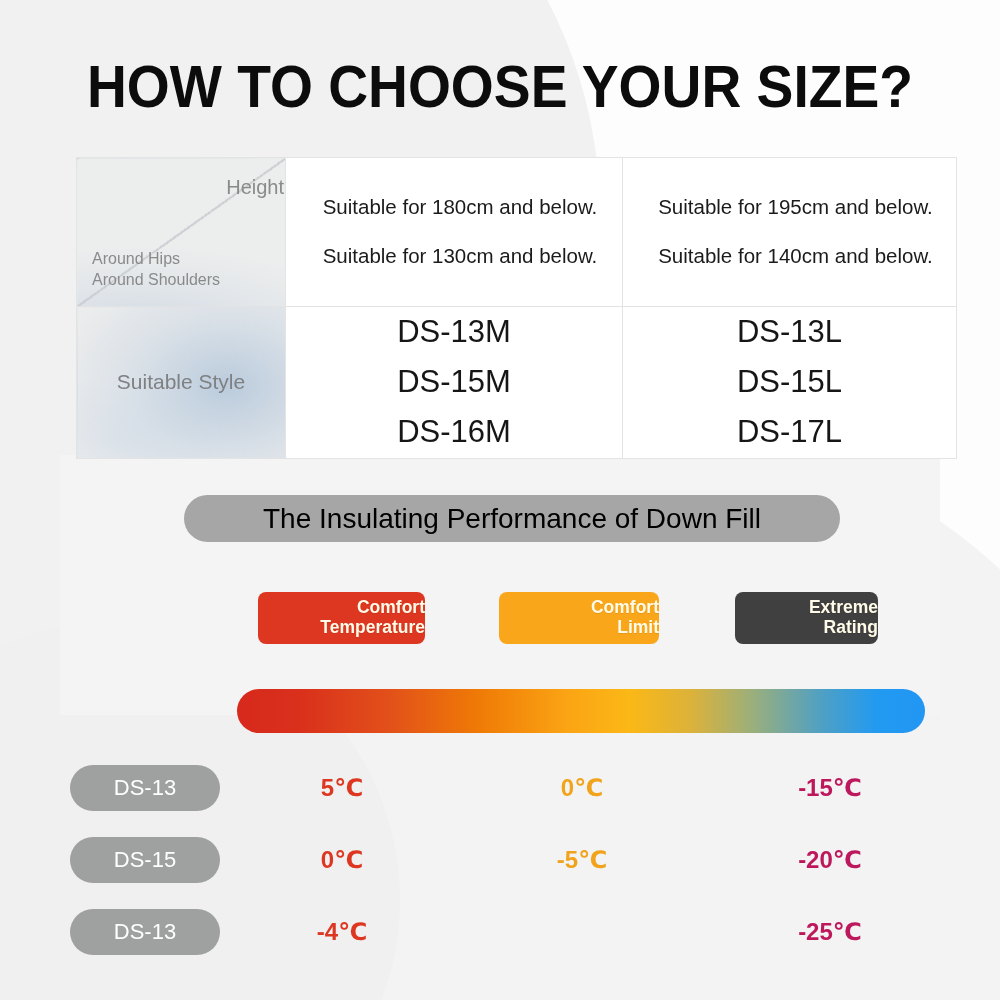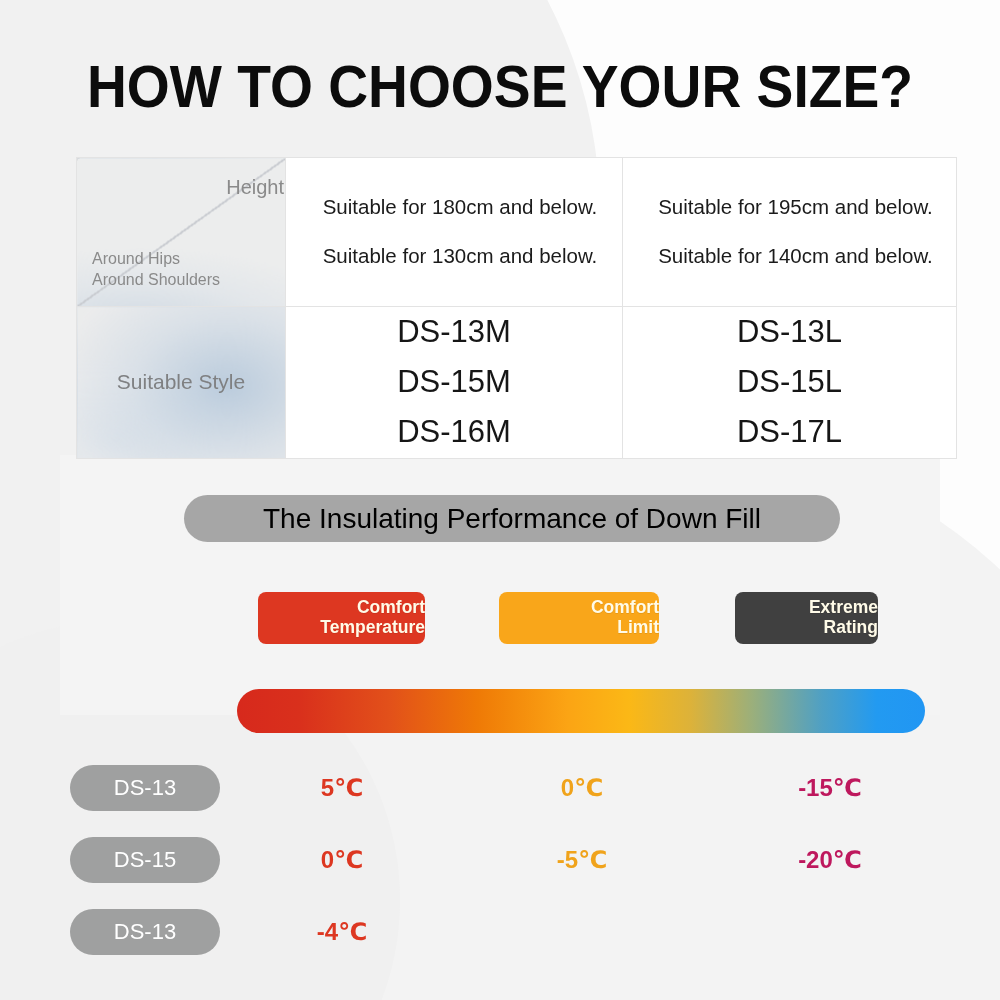--- a/index.html
+++ b/index.html
@@ -351,16 +351,17 @@
     </div>
     <div class="row">
       <div class="pill">DS-15</div>
       <div class="temp temp-c">0℃</div>
       <div class="temp temp-l">-5℃</div>
       <div class="temp temp-e">-20℃</div>
     </div>
     <div class="row">
       <div class="pill">DS-13</div>
       <div class="temp temp-c">-4℃</div>
+      <div class="temp temp-e">-25℃</div>
     </div>
   </div>
 
 </div>
 
 </body></html>

